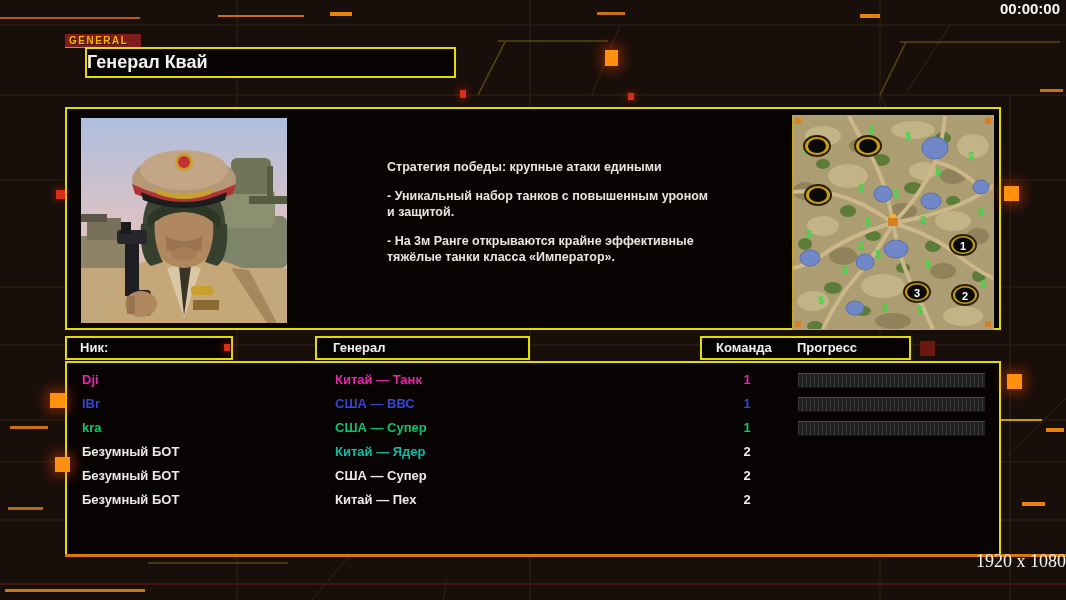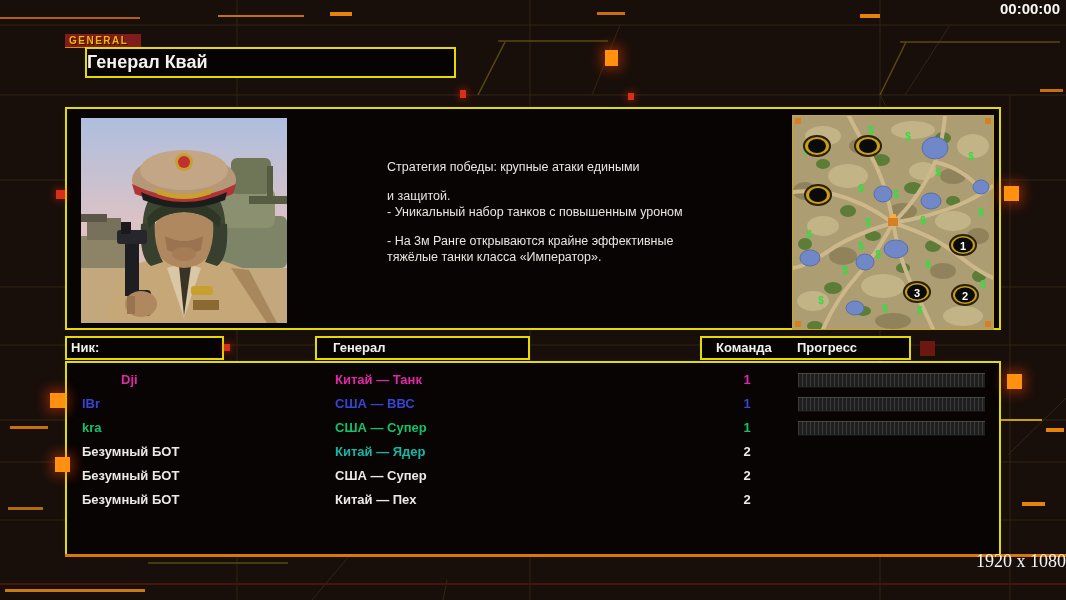--- a/index.html
+++ b/index.html
@@ -35,30 +35,30 @@
     color:#f4f2ee;font-size:18px;font-weight:bold;
     line-height:27px;margin-left:20px;
   }
 
   
   .main-panel{
     left:65px;top:107px;width:932px;height:219px;
     background:#070403;border:2px solid #e4dc00;
   }
   .portrait{left:14px;top:9px;width:206px;height:205px;background:#9aa8c8;}
-  .description{left:320px;top:50px;width:330px;color:#e9e5e1;font-size:12.5px;line-height:16px;}
+  .description{left:320px;top:50px;width:330px;color:#e9e5e1;font-size:12.5px;line-height:16px;font-weight:bold;}
   .description .gap{height:13px;}
   .minimap{left:725px;top:6px;width:200px;height:213px;border:1px solid #caa820;background:#ac9d72;}
 
   
   .hdr-box{
     top:336px;height:20px;background:#060302;border:2px solid #e4dc00;
     color:#f2f0ec;font-size:13px;font-weight:bold;line-height:20px;
   }
-  .hdr-nick{left:65px;width:151px;padding-left:4px;}
+  .hdr-nick{left:65px;width:151px;padding-left:13px;}
   .hdr-general{left:315px;width:195px;padding-left:16px;}
   .hdr-teamprog{left:700px;width:207px;}
   .hdr-teamprog .h-team{position:absolute;left:14px;}
   .hdr-teamprog .h-prog{position:absolute;left:95px;}
 
   
   .table-panel{
     left:65px;top:361px;width:932px;height:193px;
     background:#070403;border:2px solid #e4dc00;border-bottom:none;
   }
@@ -184,22 +184,22 @@
         <rect x="40" y="104" width="10" height="12" fill="#1a1a1e"></rect>
         <rect x="52" y="172" width="18" height="26" rx="4" fill="#222228"></rect>
         <ellipse cx="60" cy="186" rx="16" ry="13" fill="#b08860"></ellipse>
         <rect x="46" y="178" width="8" height="18" fill="#9a7450"></rect>
       </g>
     </svg>
 
     <div class="abs description">
       <div>Стратегия победы: крупные атаки едиными</div>
       <div class="gap"></div>
+      <div>- Уникальный набор танков с повышенным уроном</div>
       <div> и защитой.</div>
-      <div>- Уникальный набор танков с повышенным уроном</div>
       <div class="gap"></div>
       <div>- На 3м Ранге открываются крайне эффективные</div>
       <div> тяжёлые танки класса «Император».</div>
     </div>
 
     <svg class="abs minimap" width="200" height="213" viewBox="0 0 200 213">
       <rect width="200" height="213" fill="#ac9d72"></rect>
 
       <g fill="#c3b487">
         <ellipse cx="30" cy="20" rx="18" ry="10"></ellipse>
@@ -331,21 +331,21 @@
   <div class="abs hdr-box hdr-nick">Ник:</div>
   <div class="abs hdr-box hdr-general">Генерал</div>
   <div class="abs hdr-box hdr-teamprog">
     <span class="h-team">Команда</span>
     <span class="h-prog">Прогресс</span>
   </div>
 
   <div class="abs table-panel">
     <div class="rows">
         <div class="player-row">
-      <span class="p-nick" style="color: rgb(226, 40, 168); margin-left: 39px;">Dji</span>
+      <span class="p-nick" style="color: rgb(226, 40, 168);">Dji</span>
       <span class="p-general" style="color: rgb(226, 40, 168);">Китай — Танк</span>
       <span class="p-team" style="color: rgb(226, 40, 168);">1</span>
       <span class="p-progress"></span>
     </div>
         <div class="player-row">
       <span class="p-nick" style="color: rgb(54, 70, 210);">lBr</span>
       <span class="p-general" style="color: rgb(54, 70, 210);">США — ВВС</span>
       <span class="p-team" style="color: rgb(54, 70, 210);">1</span>
       <span class="p-progress"></span>
     </div>

